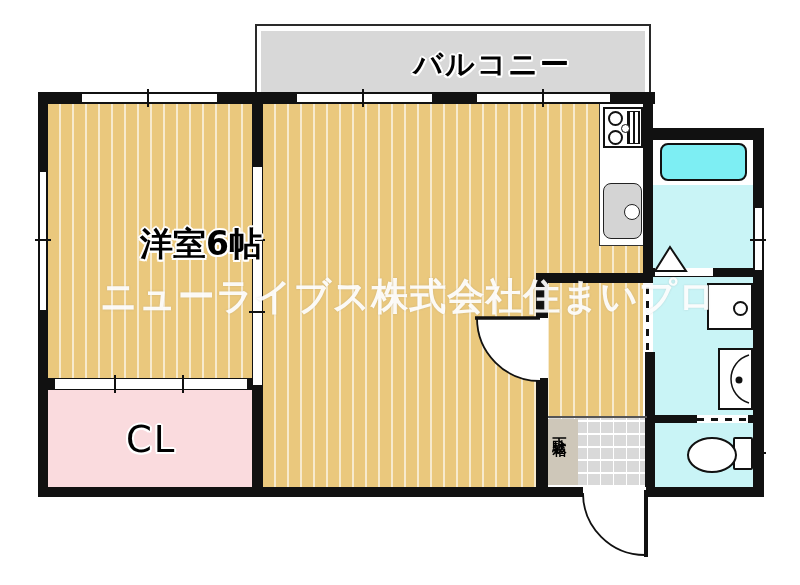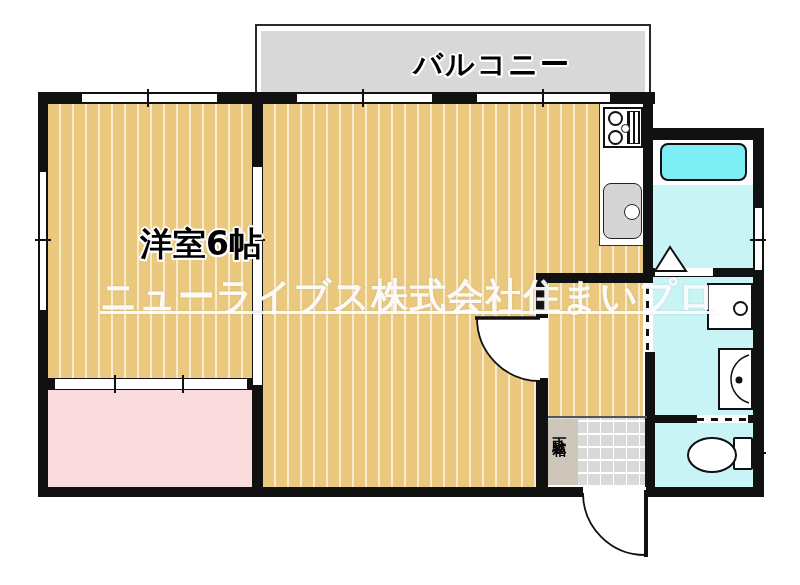--- a/index.html
+++ b/index.html
@@ -89,21 +89,20 @@
   .lbl-yoshitsu { left:94px;  top:222px; font-size:33px;margin-left:46px; }
   .lbl-ldk { left:328px; top:250px; font-size:35px; }
   .lbl-cl { left:126px; top:418px; font-size:37px; font-weight:500; letter-spacing:2px; }
   .lbl-genkan { left:574px; top:437px; font-size:35px; letter-spacing:1px; }
   .lbl-getabako { left:551px; top:426px; font-size:14px; writing-mode:vertical-rl; letter-spacing:3px; text-shadow:none; }
 
   .watermark {
     position:absolute; left:100px; top:272px; z-index:7; white-space:nowrap;
     color: rgba(255,255,255,.92); font-size:37px; font-weight:700; letter-spacing:1px;
     text-shadow: 0 0 2px rgba(120,120,120,.25);
-    text-decoration: underline;
   }
 
   .z1 { z-index:1; } .z2 { z-index:2; } .z3 { z-index:3; } .z4 { z-index:4; }
 </style>
 </head>
 <body>
 
 <div class="plan">
 
   <div class="balcony-outer z1"></div>
@@ -184,17 +183,18 @@
     <path d="M645,493 L583,493 A62,62 0 0 0 645,555 Z" fill="#ffffff" stroke="none"></path>
     <path d="M583,493 A62,62 0 0 0 645,555" fill="none" stroke="#111" stroke-width="1.8"></path>
     <line x1="646" y1="490" x2="646" y2="557" stroke="#111" stroke-width="4"></line>
     <polygon points="670,247 655,271 686,271" fill="#ffffff" stroke="#111" stroke-width="2"></polygon>
     <path d="M749,355 A25,25 0 0 0 749,403" fill="none" stroke="#111" stroke-width="1.5"></path>
     <circle cx="739" cy="380" r="3.5" fill="#111"></circle>
   </svg>
 
   <div class="label lbl-balcony">バルコニー</div>
   <div class="label lbl-yoshitsu">洋室6帖</div>
+  <div class="label lbl-cl">CL</div>
   <div class="label lbl-getabako">下駄箱</div>
 
   <div class="watermark">ニューライブス株式会社住まいプロ</div>
 
 </div>
 
 </body></html>

